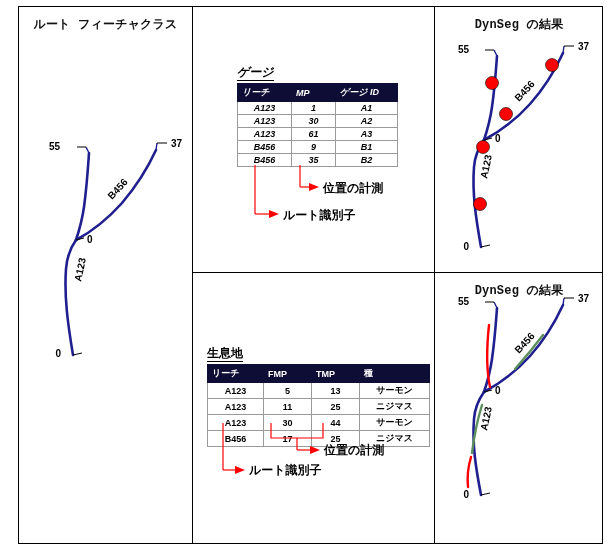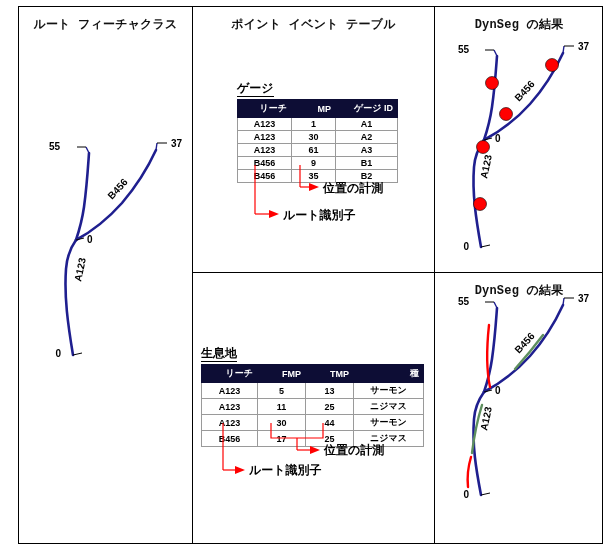--- a/index.html
+++ b/index.html
@@ -79,21 +79,21 @@
     font-size: 9px;
     color: #000000;
     background: #ffffff;
   }
   table.evt th {
     background: #0d0d35;
     color: #ffffff;
     font-weight: bold;
     font-size: 9px;
     padding: 2px 4px;
-    text-align: right;
+    text-align: left;
     border: 1px solid #0d0d35;
     white-space: nowrap;
   }
   table.evt td {
     border: 1px solid #9a9a9a;
     padding: 1px 4px;
     text-align: center;
     font-weight: bold;
     font-size: 9px;
     white-space: nowrap;
@@ -150,23 +150,22 @@
       <text class="maplabel" x="152" y="140" text-anchor="start">37</text>
       <text class="maplabel" x="68" y="236" text-anchor="start">0</text>
       <text class="maplabel" x="42" y="350" text-anchor="end">0</text>
 
       <text class="maplabel" x="62" y="275" transform="rotate(-78 62 275)">A123</text>
       <text class="maplabel" x="93" y="193" transform="rotate(-47 93 193)">B456</text>
     </svg>
   </div>
 
   <div class="panel p-point">
-    <div class="panel-title">ポイント イベント テーブル</div>
-
-    <div class="tbl-wrap" style="left:44px; top:71px;">
+
+    <div class="tbl-wrap" style="left:44px; top:55px;font-style:italic;">
       <div class="tbl-caption">ゲージ</div>
       <table class="evt">
         <thead>
           <tr>
             <th style="width:54px">リーチ</th>
             <th style="width:44px">MP</th>
             <th style="width:62px">ゲージ ID</th>
           </tr>
         </thead>
         <tbody>
@@ -209,21 +208,21 @@
       <path d="M 107 180 L 116 180" fill="none" stroke="#ff0000" stroke-width="1.2"></path>
       <polygon points="116,176 126,180 116,184" fill="#ff0000"></polygon>
     </svg>
 
     <div class="anno-label" style="left:130px; top:173px;">位置の計測</div>
     <div class="anno-label" style="left:90px; top:200px;">ルート識別子</div>
   </div>
 
   <div class="panel p-line">
 
-    <div class="tbl-wrap" style="left:8px; top:70px;">
+    <div class="tbl-wrap" style="left:14px; top:70px;">
       <div class="tbl-caption">生息地</div>
       <table class="evt">
         <thead>
           <tr>
             <th style="width:56px">リーチ</th>
             <th style="width:48px">FMP</th>
             <th style="width:48px">TMP</th>
             <th style="width:70px">種</th>
           </tr>
         </thead>

